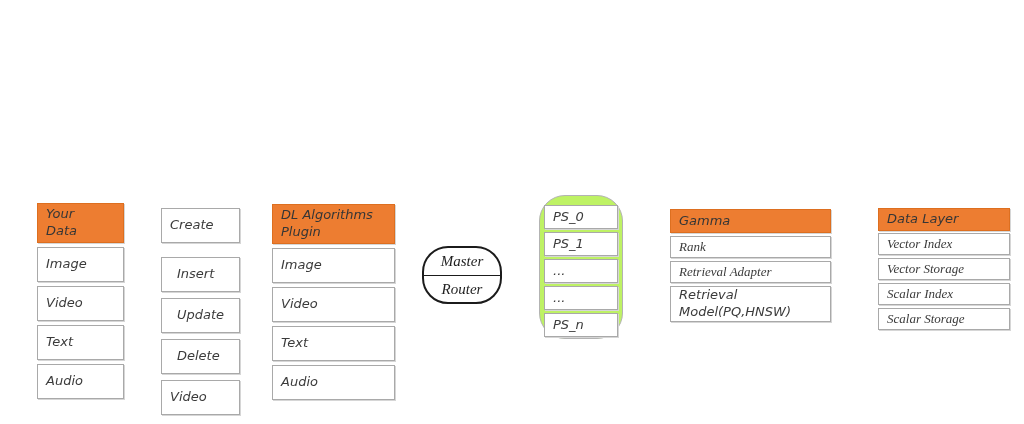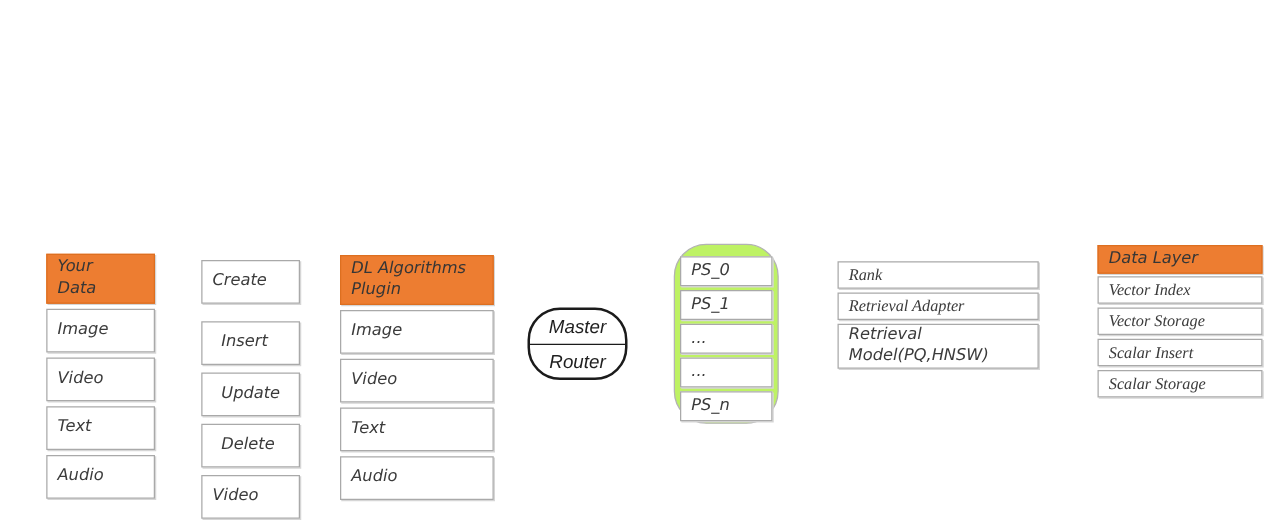--- a/index.html
+++ b/index.html
@@ -47,21 +47,21 @@
     border: 2px solid #1b1b1b;
     background: #ffffff;
     width: 80px;
   }
   #master-router .mr-cell {
     box-sizing: border-box;
     height: 27px;
     display: flex;
     align-items: center;
     justify-content: center;
-    font-family: Liberation Sans, sans-serif;
+    font-family: Liberation Serif, serif;
     font-style: italic;
     font-size: 15px;
     color: #1f1f1f;
   }
   #master-router .mr-cell + .mr-cell { border-top: 1px solid #1b1b1b; }
 
   
   #ps-group {
     box-sizing: border-box;
     border: 1px solid #b3b3b3;
@@ -109,27 +109,28 @@
 
   <div class="col" id="ps-group" style="left:539px; top:195px; width:84px; height:144px;">
     <div class="cell">PS_0</div>
     <div class="cell">PS_1</div>
     <div class="cell">...</div>
     <div class="cell">...</div>
     <div class="cell last">PS_n</div>
   </div>
 
   <div class="col" style="left:670px; top:209px; width:161px;">
+    <div class="cell hdr h24">Gamma</div>
     <div class="cell r22g3">Rank</div>
     <div class="cell r22g3">Retrieval Adapter</div>
     <div class="cell r42 last">Retrieval
 Model(PQ,HNSW)</div>
   </div>
 
-  <div class="col" style="left:878px; top:196px; width:132px;">
+  <div class="col" style="left:878px; top:208px; width:132px;">
     <div class="cell hdr h23">Data Layer</div>
     <div class="cell r22g3">Vector Index</div>
     <div class="cell r22g3">Vector Storage</div>
-    <div class="cell r22g3">Scalar Insert</div>
+    <div class="cell r22g3">Scalar Index</div>
     <div class="cell r22g3 last">Scalar Storage</div>
   </div>
 
 </div>
 
 </body></html>

